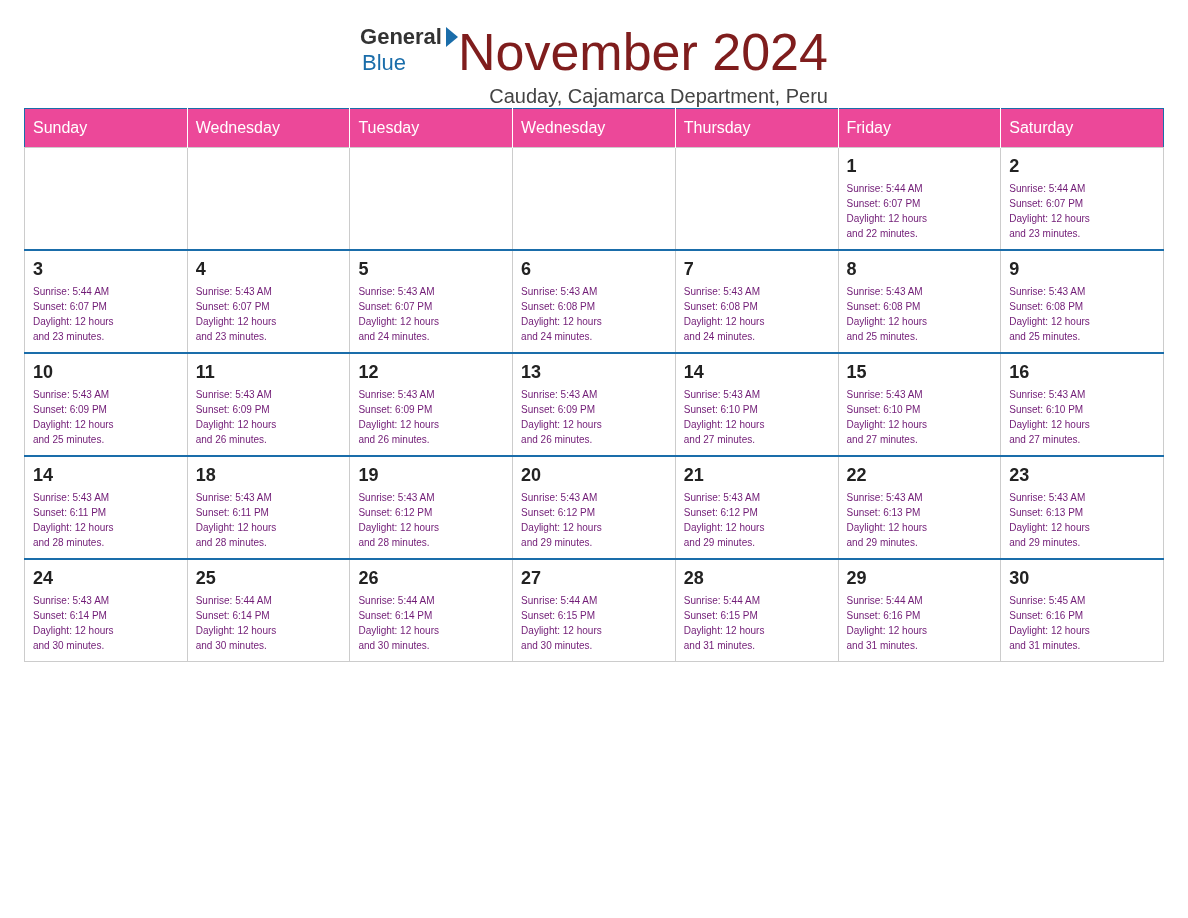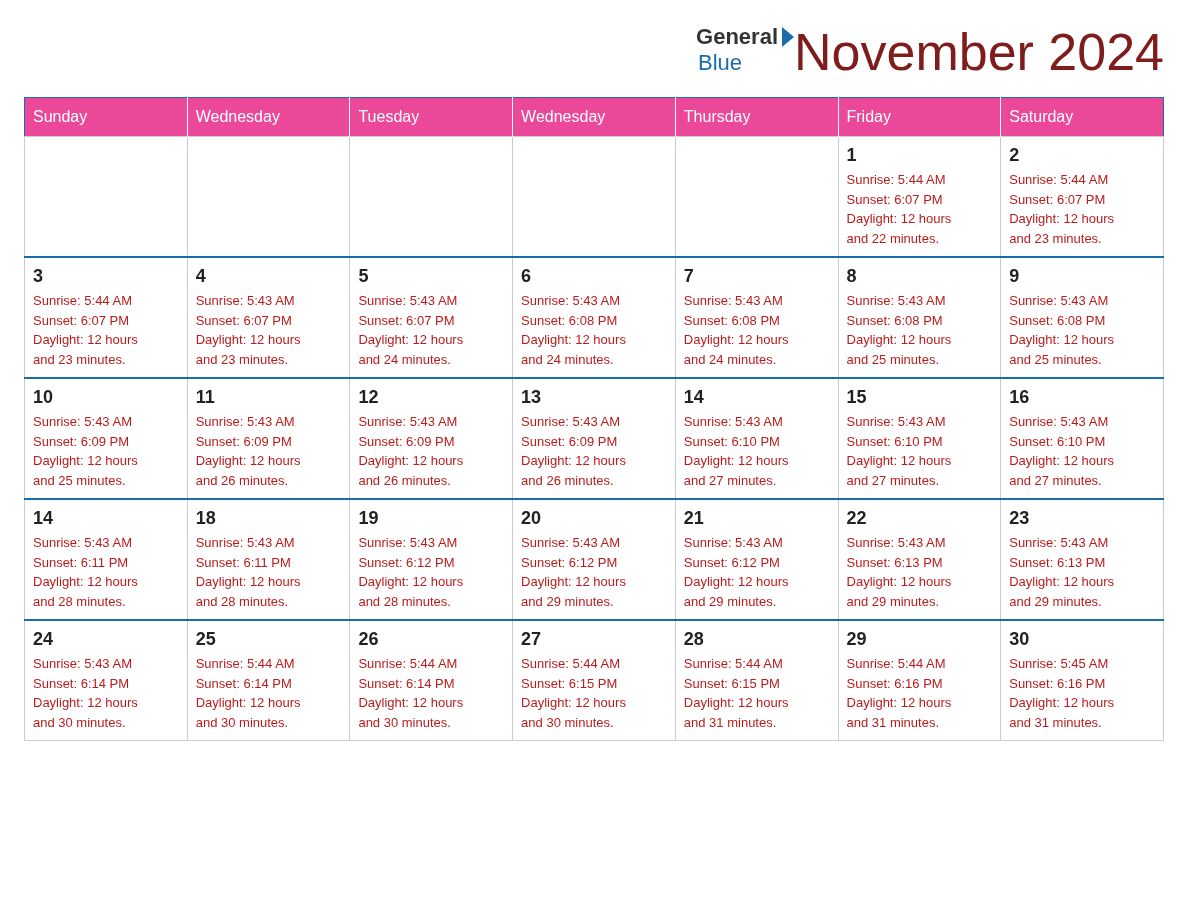--- a/index.html
+++ b/index.html
@@ -5,23 +5,23 @@
     * { box-sizing: border-box; margin: 0; padding: 0; }
     body {
       font-family: Arial, sans-serif;
       background: #fff;
       padding: 24px;
       width: 1188px;
       min-height: 918px;
     }
     .header {
       display: flex;
-      justify-content: flex-end;
+      justify-content: center;
       align-items: flex-start;
-      margin-bottom: 16px;
+      margin-bottom: 0;
     }
     .logo {
       display: flex;
       flex-direction: column;
       align-items: flex-start;
     }
     .logo-top {
       display: flex;
       align-items: center;
     }
@@ -85,22 +85,22 @@
       color: #333;
     }
     .day-number {
       font-size: 18px;
       font-weight: bold;
       color: #222;
       display: block;
       margin-bottom: 4px;
     }
     .day-info {
-      font-size: 13px;
-      color: #b91c1c;
+      font-size: 10px;
+      color: #701a75;
       line-height: 1.5;
     }
     .empty-cell {
       background: #fff;
     }
     .calendar tbody tr {
       border-bottom: 2px solid #1a6daa;
     }
     .calendar tbody tr:last-child {
       border-bottom: 1px solid #ccc;
@@ -112,20 +112,21 @@
 <div class="header">
   <div class="logo">
     <div class="logo-top">
       <span class="logo-general">General</span>
       <div class="logo-arrow"></div>
     </div>
     <span class="logo-blue">Blue</span>
   </div>
   <div class="title-section">
     <div class="month-title">November 2024</div>
+    <div class="location-title">Cauday, Cajamarca Department, Peru</div>
   </div>
 </div>
 
 <table class="calendar">
   <thead>
     <tr>
     <th>Sunday</th>
         <th>Wednesday</th>
         <th>Tuesday</th>
         <th>Wednesday</th>

